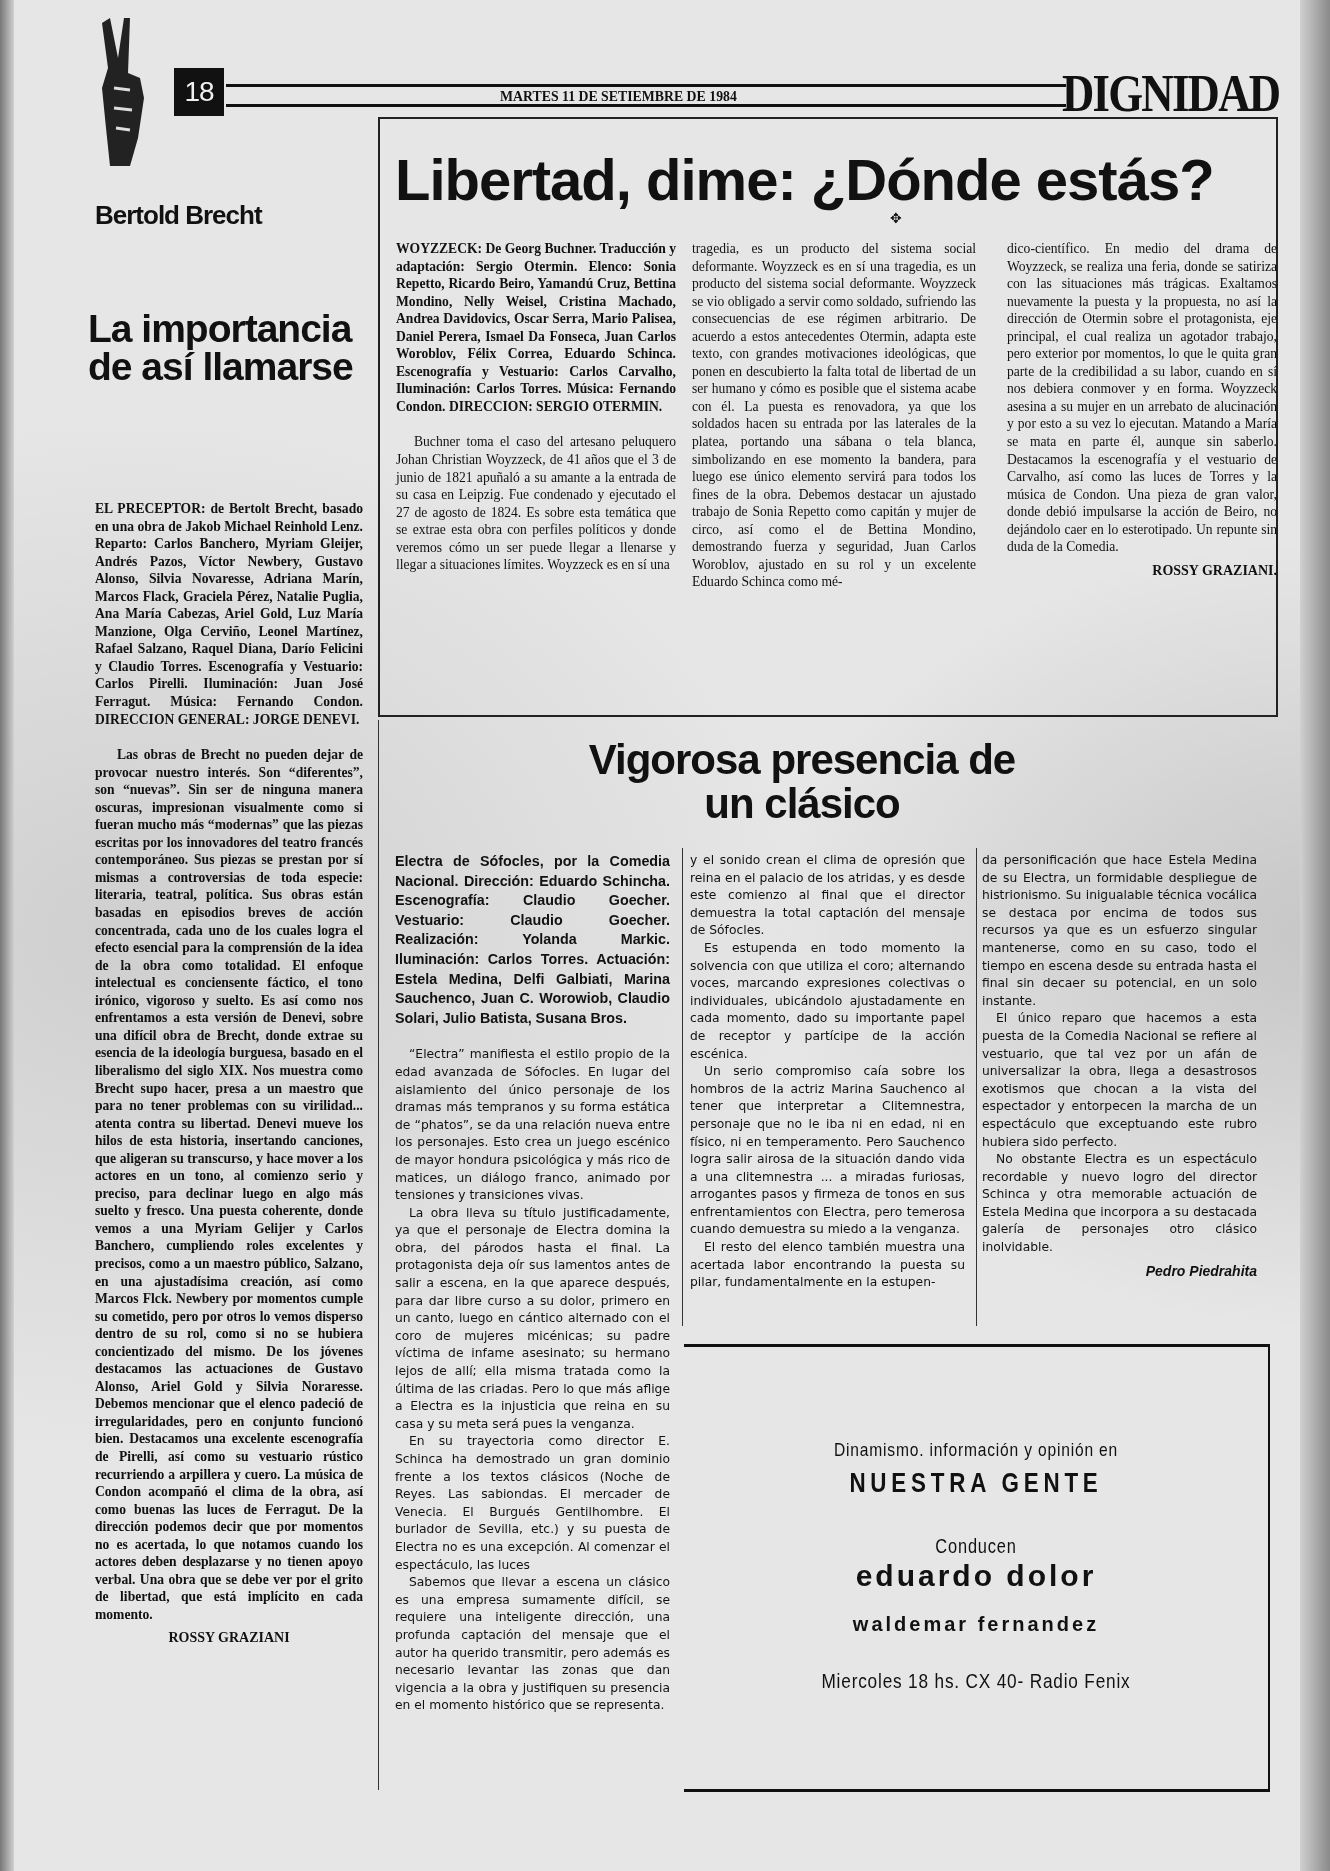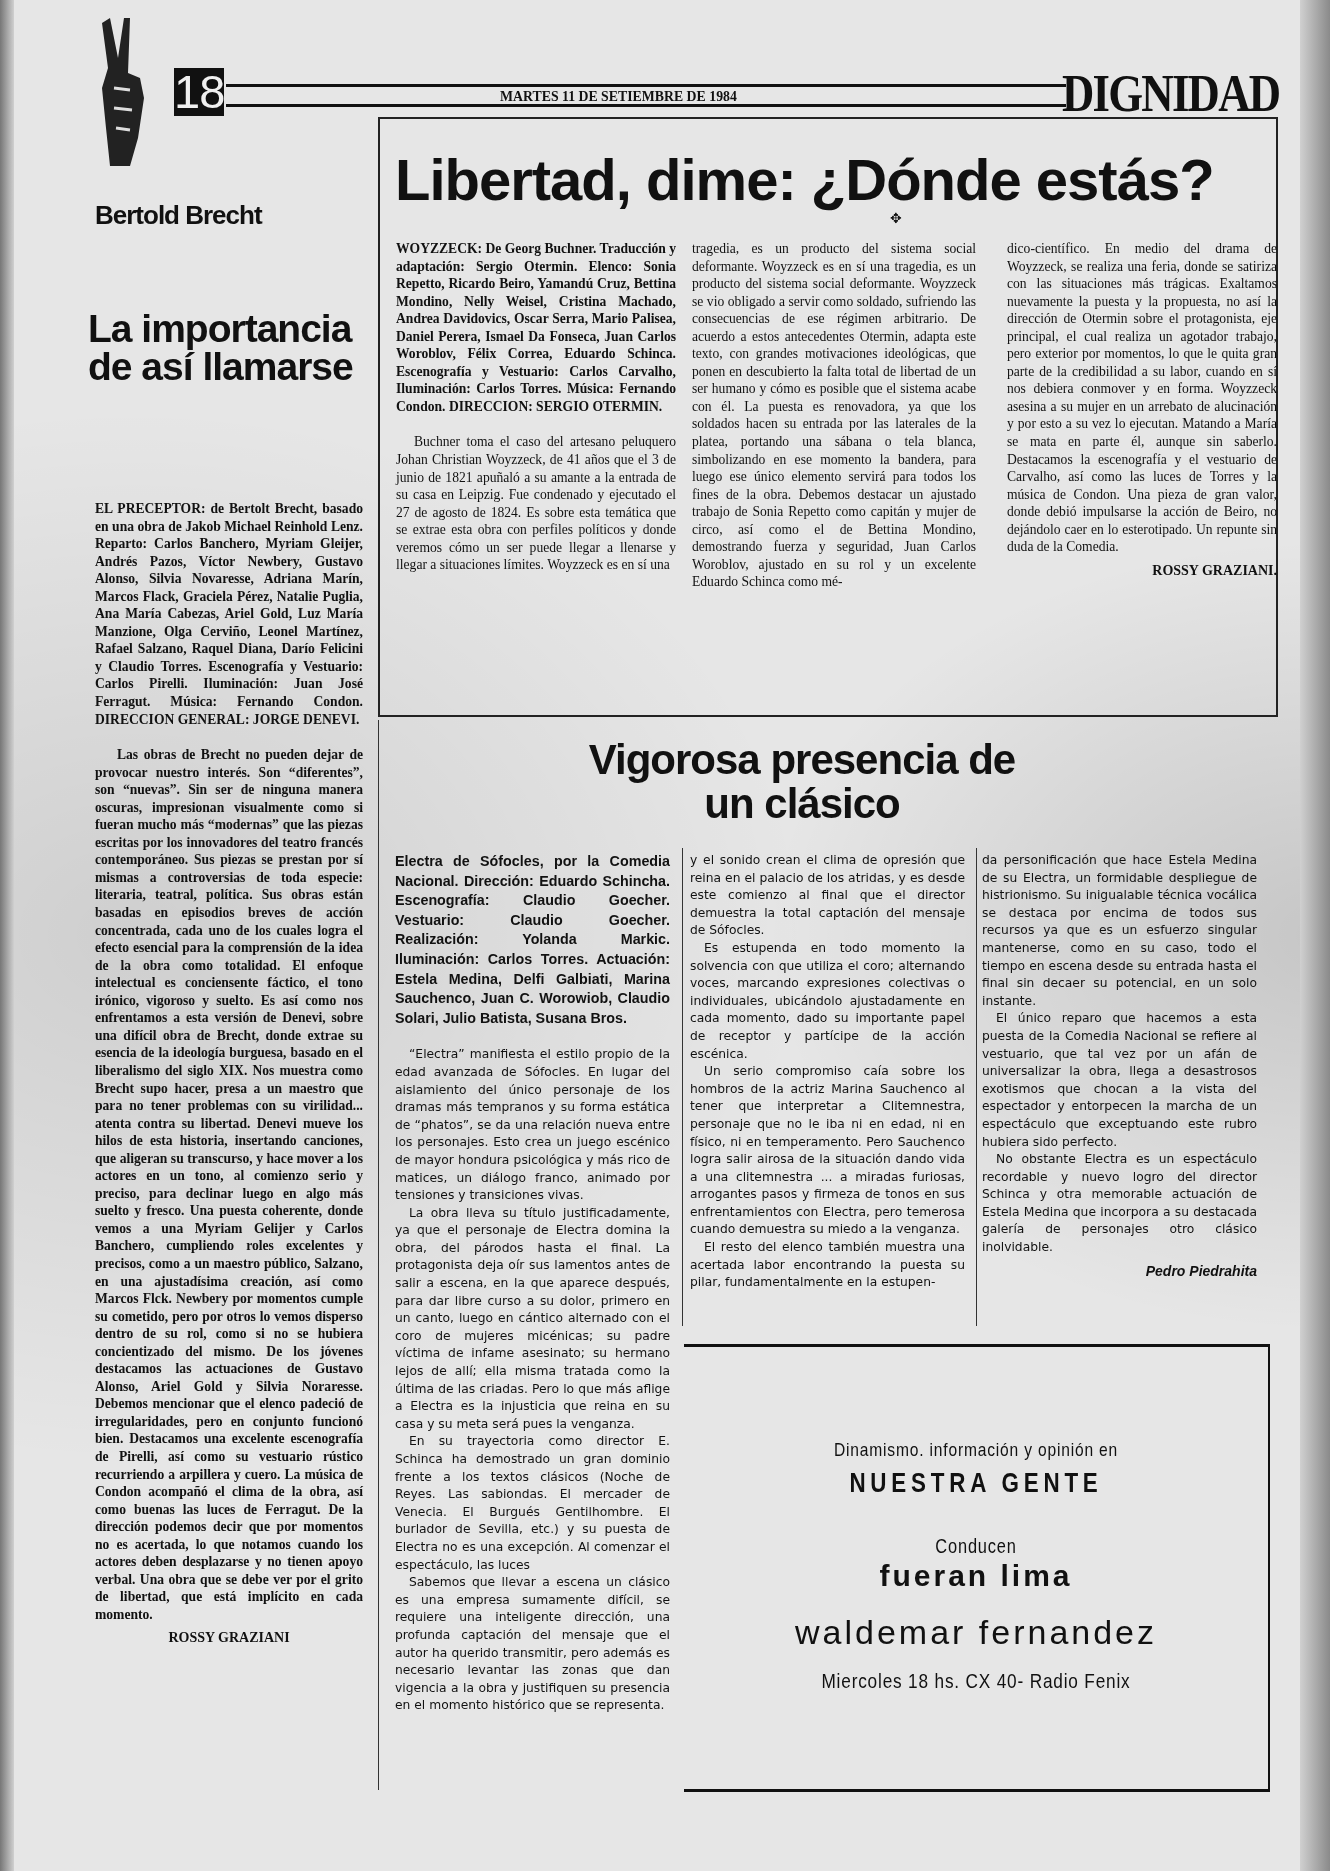--- a/index.html
+++ b/index.html
@@ -16,21 +16,21 @@
       #e6e6e6;
   }
   .edge-left { position:absolute; left:0; top:0; width:14px; height:1871px; background: linear-gradient(90deg,#777,#d0d0d0); }
   .edge-right { position:absolute; right:0; top:0; width:30px; height:1871px; background: linear-gradient(90deg,#d0d0d0,#8a8a8a); }
 
   
   .logo-hand { position:absolute; left:100px; top:18px; width:56px; height:150px; }
   .page-num {
     position:absolute; left:174px; top:68px; width:50px; height:48px;
     background:#111; color:#f0f0f0; font-family:"Liberation Sans", sans-serif;
-    font-size:47px; line-height:48px; text-align:center; letter-spacing:-1px;
+    font-size:28px; line-height:48px; text-align:center; letter-spacing:-1px;
   }
   .rule-top { position:absolute; left:226px; top:84px; width:840px; height:3px; background:#111; }
   .rule-bot { position:absolute; left:226px; top:104px; width:840px; height:3px; background:#111; }
   .dateline {
     position:absolute; left:500px; top:88px; font-family:"Liberation Serif", serif;
     font-weight:bold; font-size:15px; letter-spacing:0; transform: scaleX(0.92); transform-origin:left;
   }
   .masthead {
     position:absolute; left:1062px; top:66px; font-family:"Liberation Serif", serif; font-weight:bold;
     font-size:52px; letter-spacing:-2px; transform: scaleX(0.86); transform-origin:left; line-height:56px;
@@ -87,21 +87,21 @@
   
   .ad {
     position:absolute; left:684px; top:1344px; width:584px; height:442px;
     border-top:3px solid #111; border-bottom:3px solid #111; border-right:2px solid #111;
     text-align:center; font-family:"Liberation Sans", sans-serif;
   }
   .ad .l1 { position:absolute; left:0; right:0; top:92px; font-size:19px; letter-spacing:1px; transform: scaleX(0.82); }
   .ad .l2 { position:absolute; left:0; right:0; top:120px; font-size:28px; font-weight:bold; letter-spacing:6px; transform: scaleX(0.8); }
   .ad .l3 { position:absolute; left:0; right:0; top:188px; font-size:20px; letter-spacing:1px; transform: scaleX(0.82); }
   .ad .l4 { position:absolute; left:0; right:0; top:212px; font-size:30px; font-weight:bold; letter-spacing:3px; }
-  .ad .l5 { position:absolute; left:0; right:0; top:266px; font-size:34px; font-weight:normal; letter-spacing:3px; }
+  .ad .l5 { position:absolute; left:0; right:0; top:266px; font-size:20px; font-weight:bold; letter-spacing:3px; }
   .ad .l6 { position:absolute; left:0; right:0; top:322px; font-size:21px; letter-spacing:1px; transform: scaleX(0.82); }
 </style>
 </head>
 <body>
 
 <div class="page">
   <div class="edge-left"></div>
   <div class="edge-right"></div>
 
   <svg class="logo-hand" viewBox="0 0 56 150">
@@ -161,17 +161,17 @@
     <p class="noindent">da personificación que hace Estela Medina de su Electra, un formidable despliegue de histrionismo. Su inigualable técnica vocálica se destaca por encima de todos sus recursos ya que es un esfuerzo singular mantenerse, como en su caso, todo el tiempo en escena desde su entrada hasta el final sin decaer su potencial, en un solo instante.</p>
     <p>El único reparo que hacemos a esta puesta de la Comedia Nacional se refiere al vestuario, que tal vez por un afán de universalizar la obra, llega a desastrosos exotismos que chocan a la vista del espectador y entorpecen la marcha de un espectáculo que exceptuando este rubro hubiera sido perfecto.</p>
     <p>No obstante Electra es un espectáculo recordable y nuevo logro del director Schinca y otra memorable actuación de Estela Medina que incorpora a su destacada galería de personajes otro clásico inolvidable.</p>
     <div class="sign" style="font-family:'Liberation Sans',sans-serif; font-style:italic;">Pedro Piedrahita</div>
   </div>
 
   <div class="ad">
     <div class="l1">Dinamismo. información y opinión en</div>
     <div class="l2">NUESTRA GENTE</div>
     <div class="l3">Conducen</div>
-    <div class="l4">fueran lima</div>
+    <div class="l4">eduardo dolor</div>
     <div class="l5">waldemar fernandez</div>
     <div class="l6">Miercoles 18 hs. CX 40- Radio Fenix</div>
   </div>
 </div>
 
 </body></html>

